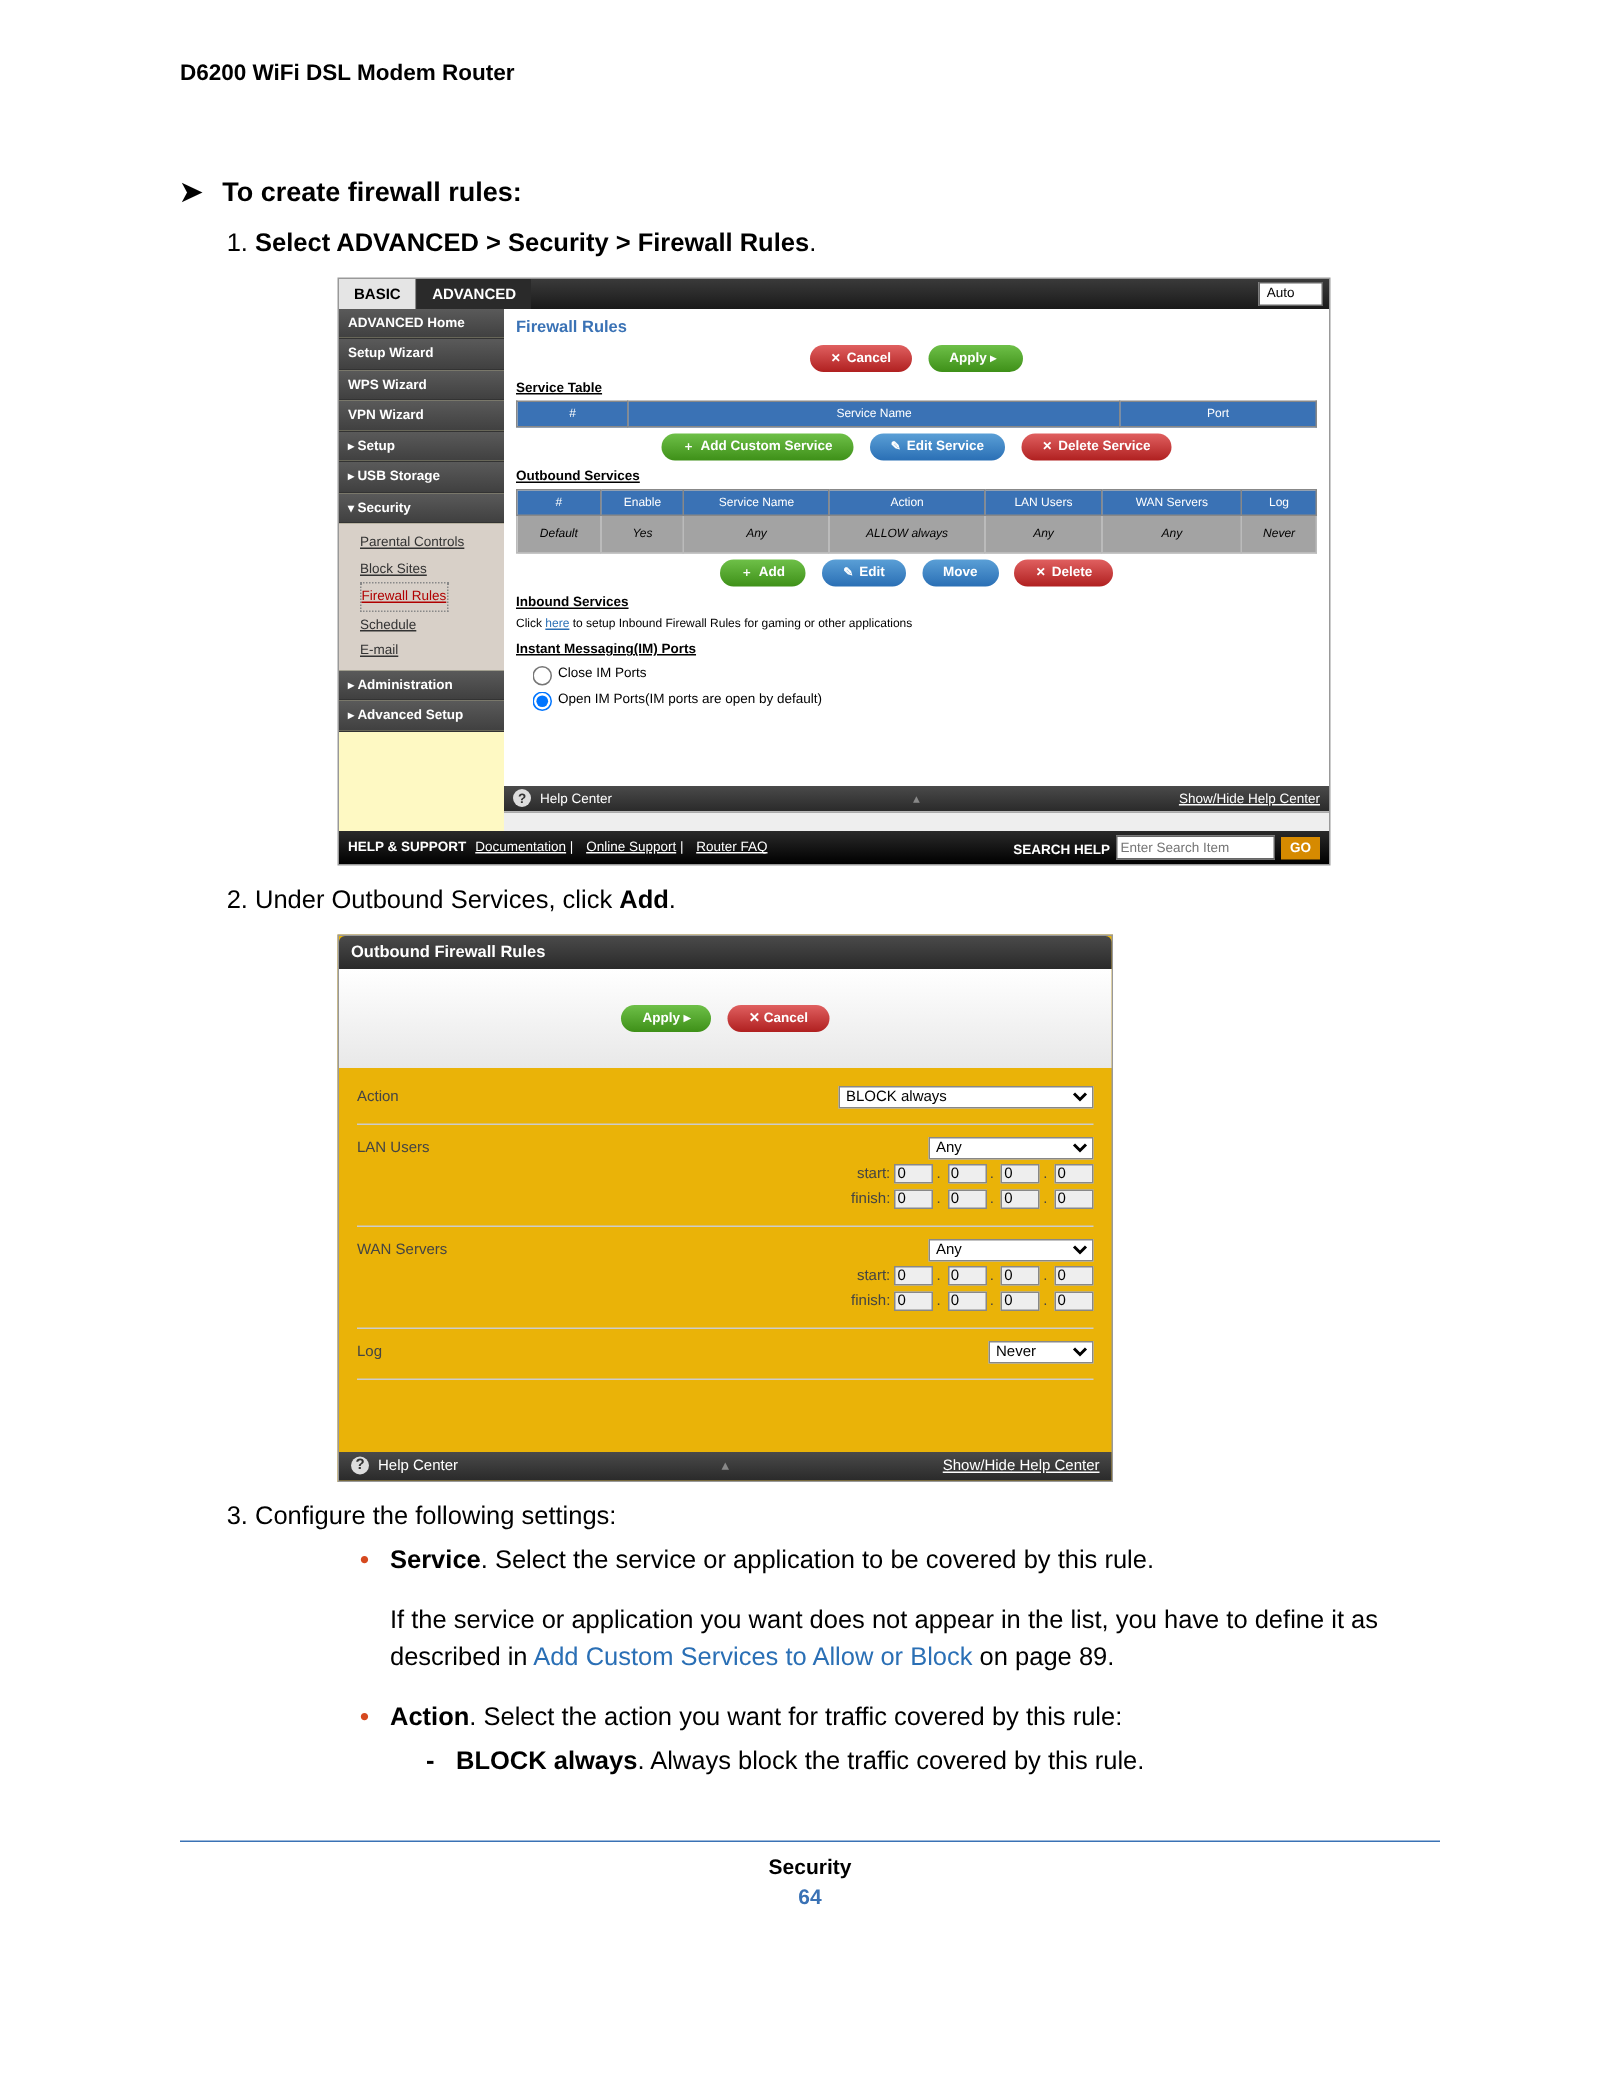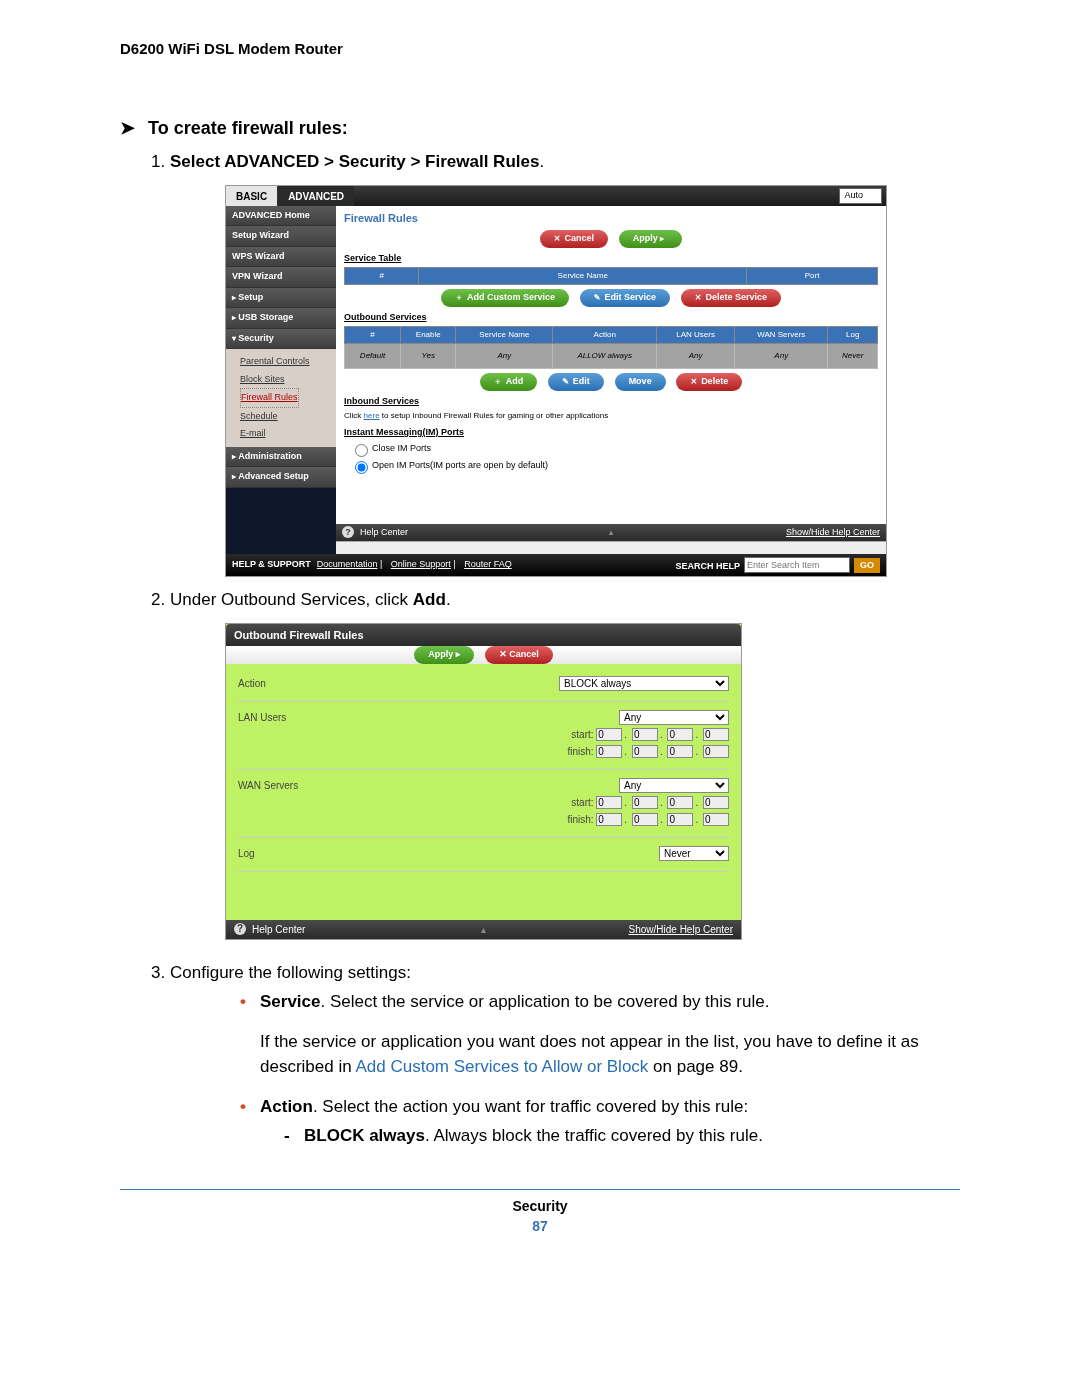--- a/index.html
+++ b/index.html
@@ -110,21 +110,21 @@
     border: 1px solid #666;
     height: 14px;
     align-self: center;
     margin-right: 4px;
     padding: 0 18px 0 4px;
     font-size: 9px;
   }
   .ui1-body { display: flex; }
   .ui1 .sidebar {
     width: 110px;
-    background: #0f172a;
+    background: #fef9c3;
     color: #fff;
   }
   .ui1 .sidebar .item {
     padding: 3px 6px;
     border-bottom: 1px solid #333;
     background: linear-gradient(#5a5a5a,#404040);
     font-size: 9px;
     font-weight: bold;
   }
   .ui1 .sidebar .item.exp::before { content: "▸ "; font-size: 8px; }
@@ -229,34 +229,34 @@
     font-size: 9px; border: 1px solid #666; height: 12px; width: 100px;
   }
   .ui1 .supportbar .go {
     background: #d68a00; color: #fff; padding: 1px 6px; margin-left: 4px;
     font-weight: bold;
   }
 
   
   .ui2 {
     width: 515px;
-    margin: 10px 0 20px 55px;
+    margin: 10px 0 10px 55px;
     font-size: 10px;
-    background: #bef264;
+    background: #eab308;
     border: 1px solid #999;
   }
   .ui2 .titlebar {
     background: linear-gradient(#4a4a4a,#2a2a2a);
     color: #fff;
     font-weight: bold;
     font-size: 11px;
     padding: 3px 8px;
     border-radius: 4px 4px 0 0;
   }
-  .ui2 .btnrow { text-align: center; padding: 0 0; background: linear-gradient(#fff,#e8e8e8); }
+  .ui2 .btnrow { text-align: center; padding: 24px 0; background: linear-gradient(#fff,#e8e8e8); }
   .ui2 .form { padding: 6px 12px 40px 12px; }
   .ui2 .frow {
     display: flex; align-items: flex-start;
     margin: 6px 0 10px 0; font-size: 10px; color: #444;
   }
   .ui2 .frow .lbl { width: 200px; }
   .ui2 .frow .ctl { flex: 1; display: flex; flex-direction: column; align-items: flex-end; }
   .ui2 select.wide { width: 170px; border: 1px solid #888; font-size: 10px; background: #fff; }
   .ui2 select.mid  { width: 110px; border: 1px solid #888; font-size: 10px; background: #fff; }
   .ui2 select.sm   { width: 70px;  border: 1px solid #888; font-size: 10px; background: #fff; }
@@ -512,14 +512,14 @@
               <b>BLOCK always</b><span>. Always block the traffic covered by this rule.</span>
             </li>
           </ul>
         </li>
       </ul>
     </li>
   </ol>
 
   <hr class="footer-rule">
   <div class="footer-text">Security</div>
-  <div class="footer-page">87</div>
+  <div class="footer-page">64</div>
 </div>
 
 </body></html>

